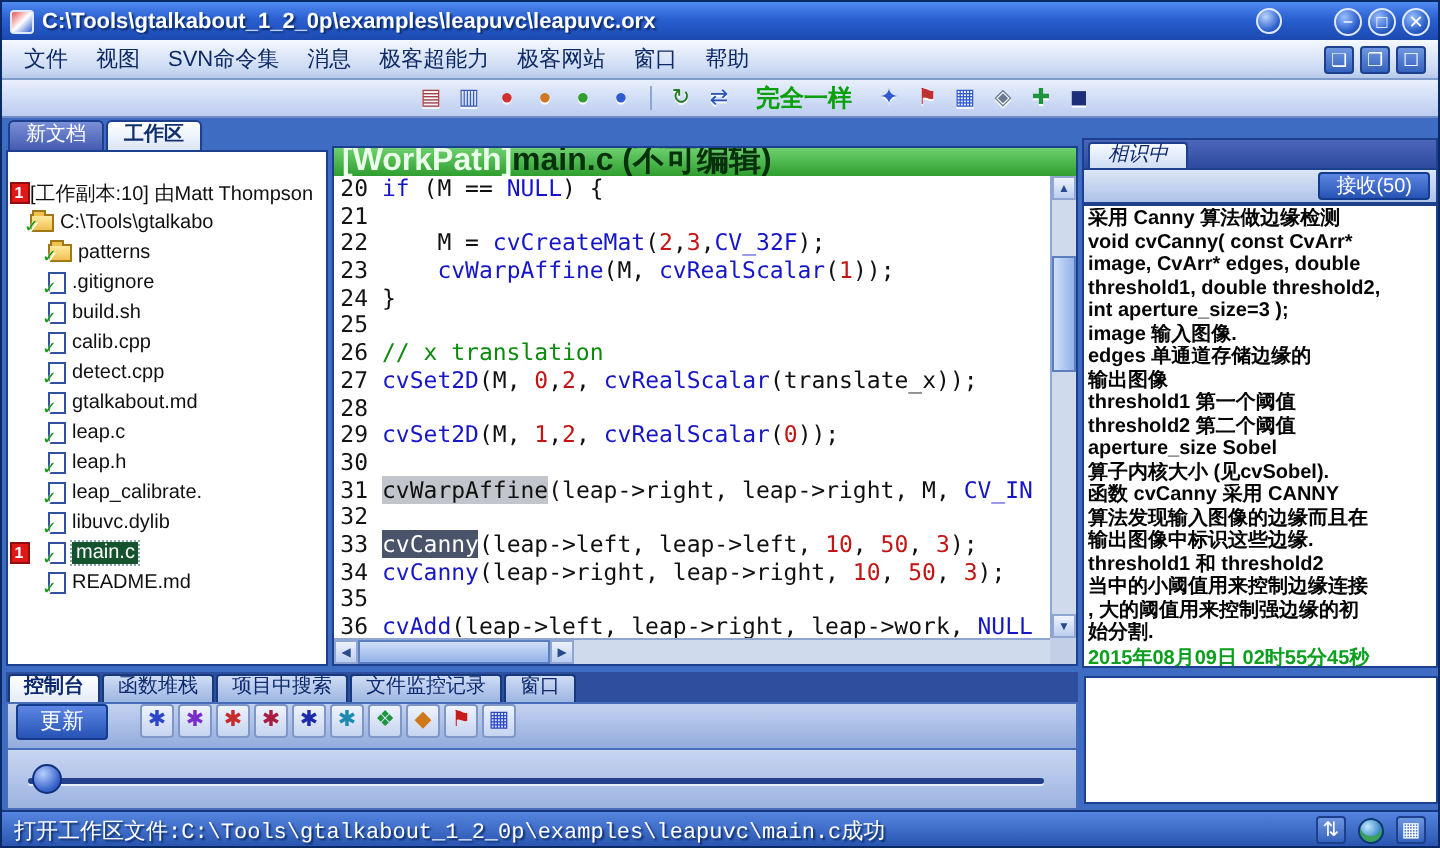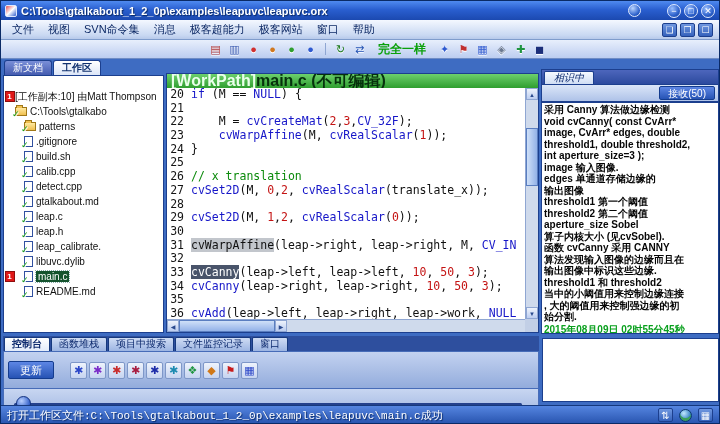--- a/index.html
+++ b/index.html
@@ -104,22 +104,22 @@
     overflow:hidden;padding:1px 2px;}
   .doc-line{font-size:10px;font-weight:bold;line-height:11.5px;color:#060606;white-space:nowrap;overflow:hidden;}
   .timestamp{color:#0aa01e;font-size:10px;font-weight:bold;line-height:12px;margin-top:1px;white-space:nowrap;}
 
   
   .bottom-left{position:absolute;left:2px;top:335px;width:536px;height:69px;}
   .bottom-tabs{height:15px;background:#2e4f9e;display:flex;gap:1px;padding:1px 0 0 1px;}
   .btab{font-size:10px;line-height:12px;padding:0 7px;color:#0d2a6e;border:1px solid #16397e;border-bottom:none;
     background:linear-gradient(180deg,#cfdcf4,#9db5e2);border-radius:2px 2px 0 0;}
   .btab.active{background:linear-gradient(180deg,#ffffff,#e3ecfa);font-weight:bold;text-align:right;}
-  .bottom-toolbar{height:38px;background:linear-gradient(180deg,#c3d2f0,#93acdc);border:1px solid #476cb8;
-    display:flex;align-items:center;padding:0 4px;}
+  .bottom-toolbar{height:24px;background:linear-gradient(180deg,#c3d2f0,#93acdc);border:1px solid #476cb8;
+    display:flex;padding:0 4px;}
   .update-btn{font-size:11px;line-height:16px;color:#fff;background:linear-gradient(180deg,#5d86e4,#2653b4);
     border:1px solid #143c8e;border-radius:2px;padding:0 11px;height:18px;}
   .bt-icons{display:flex;gap:2px;margin-left:16px;}
   .bt-icon{width:17px;height:17px;font-size:11px;line-height:15px;text-align:center;border-radius:2px;
     background:linear-gradient(180deg,#eef3fc,#c6d4f0);border:1px solid #7e97c8;}
   .slider-row{position:relative;height:30px;background:linear-gradient(180deg,#c8d6f1,#9cb3e0);
     border:1px solid #476cb8;border-top:none;}
   .slider-track{position:absolute;left:10px;right:16px;top:14px;height:3px;background:#24418c;border-radius:2px;
     box-shadow:0 1px 0 #e6eefb;}
   .slider-handle{position:absolute;left:12px;top:7px;width:15px;height:15px;border-radius:50%;

